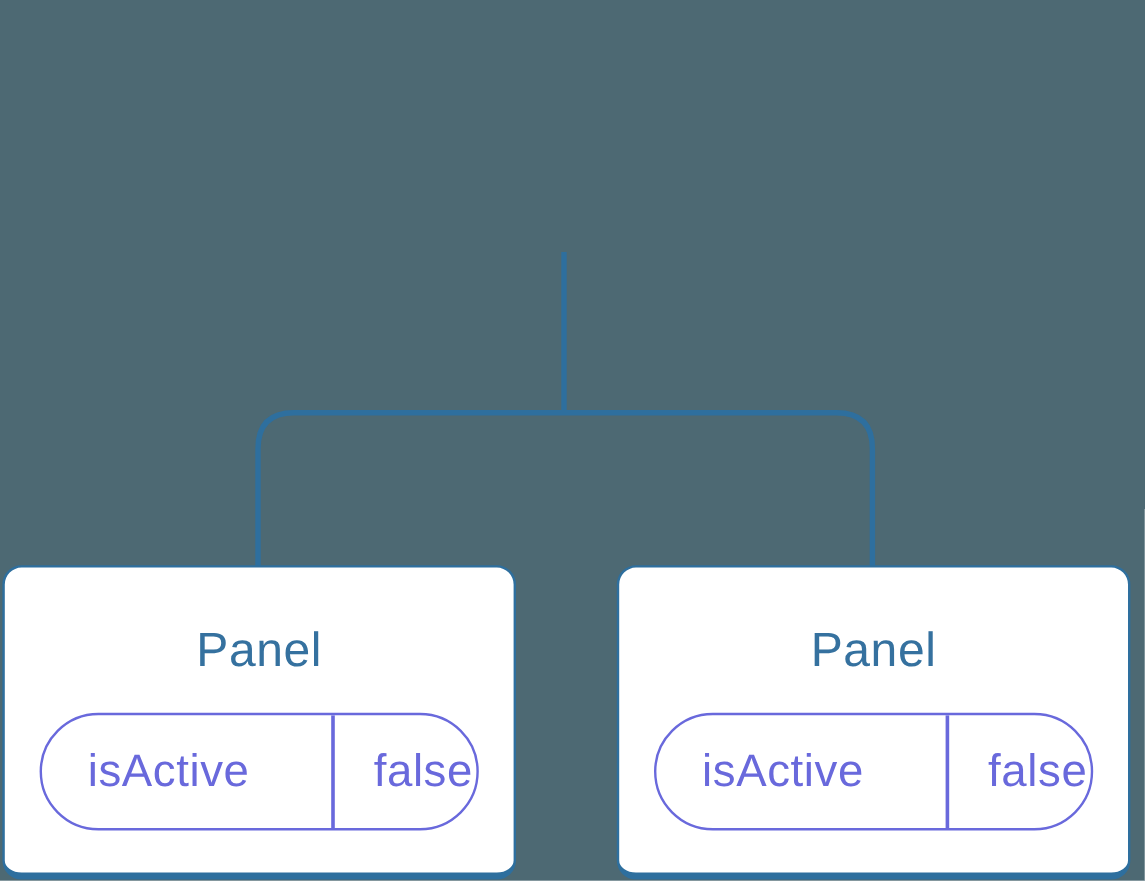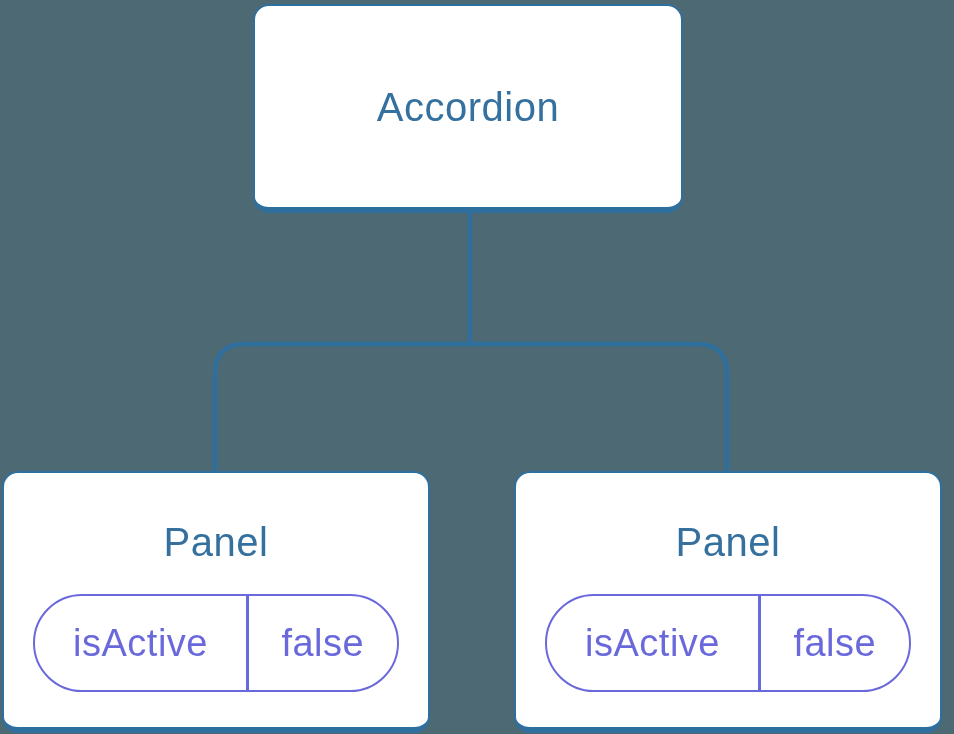--- a/index.html
+++ b/index.html
@@ -68,20 +68,21 @@
 
   .state-pill {
     margin-top: 28px;
     width: 366px;
     height: 98px;
     border: 2.5px solid var(--state-accent);
     border-radius: 49px;
     display: flex;
     align-items: stretch;
     overflow: hidden;
+    gap: 30px;
   }
   .state-key, .state-value {
     display: flex;
     align-items: center;
     justify-content: center;
     color: var(--state-accent);
     font-size: 38px;
     font-weight: 500;
     letter-spacing: 0.5px;
   }
@@ -95,23 +96,20 @@
 </head>
 <body>
 
 <div class="stage">
 
   <svg class="connectors" viewBox="0 0 954 734" xmlns="http://www.w3.org/2000/svg">
     <path d="M470 210 L470 344"></path>
     <path d="M215 472 L215 374 Q215 344 245 344 L697 344 Q727 344 727 374 L727 472"></path>
   </svg>
 
-  <div class="node node-root">
-    <span class="node-label">Accordion</span>
-  </div>
 
   <div class="node node-panel left">
     <span class="node-label">Panel</span>
     <div class="state-pill">
       <span class="state-key">isActive</span>
       <span class="state-divider"></span>
       <span class="state-value">false</span>
     </div>
   </div>
 

